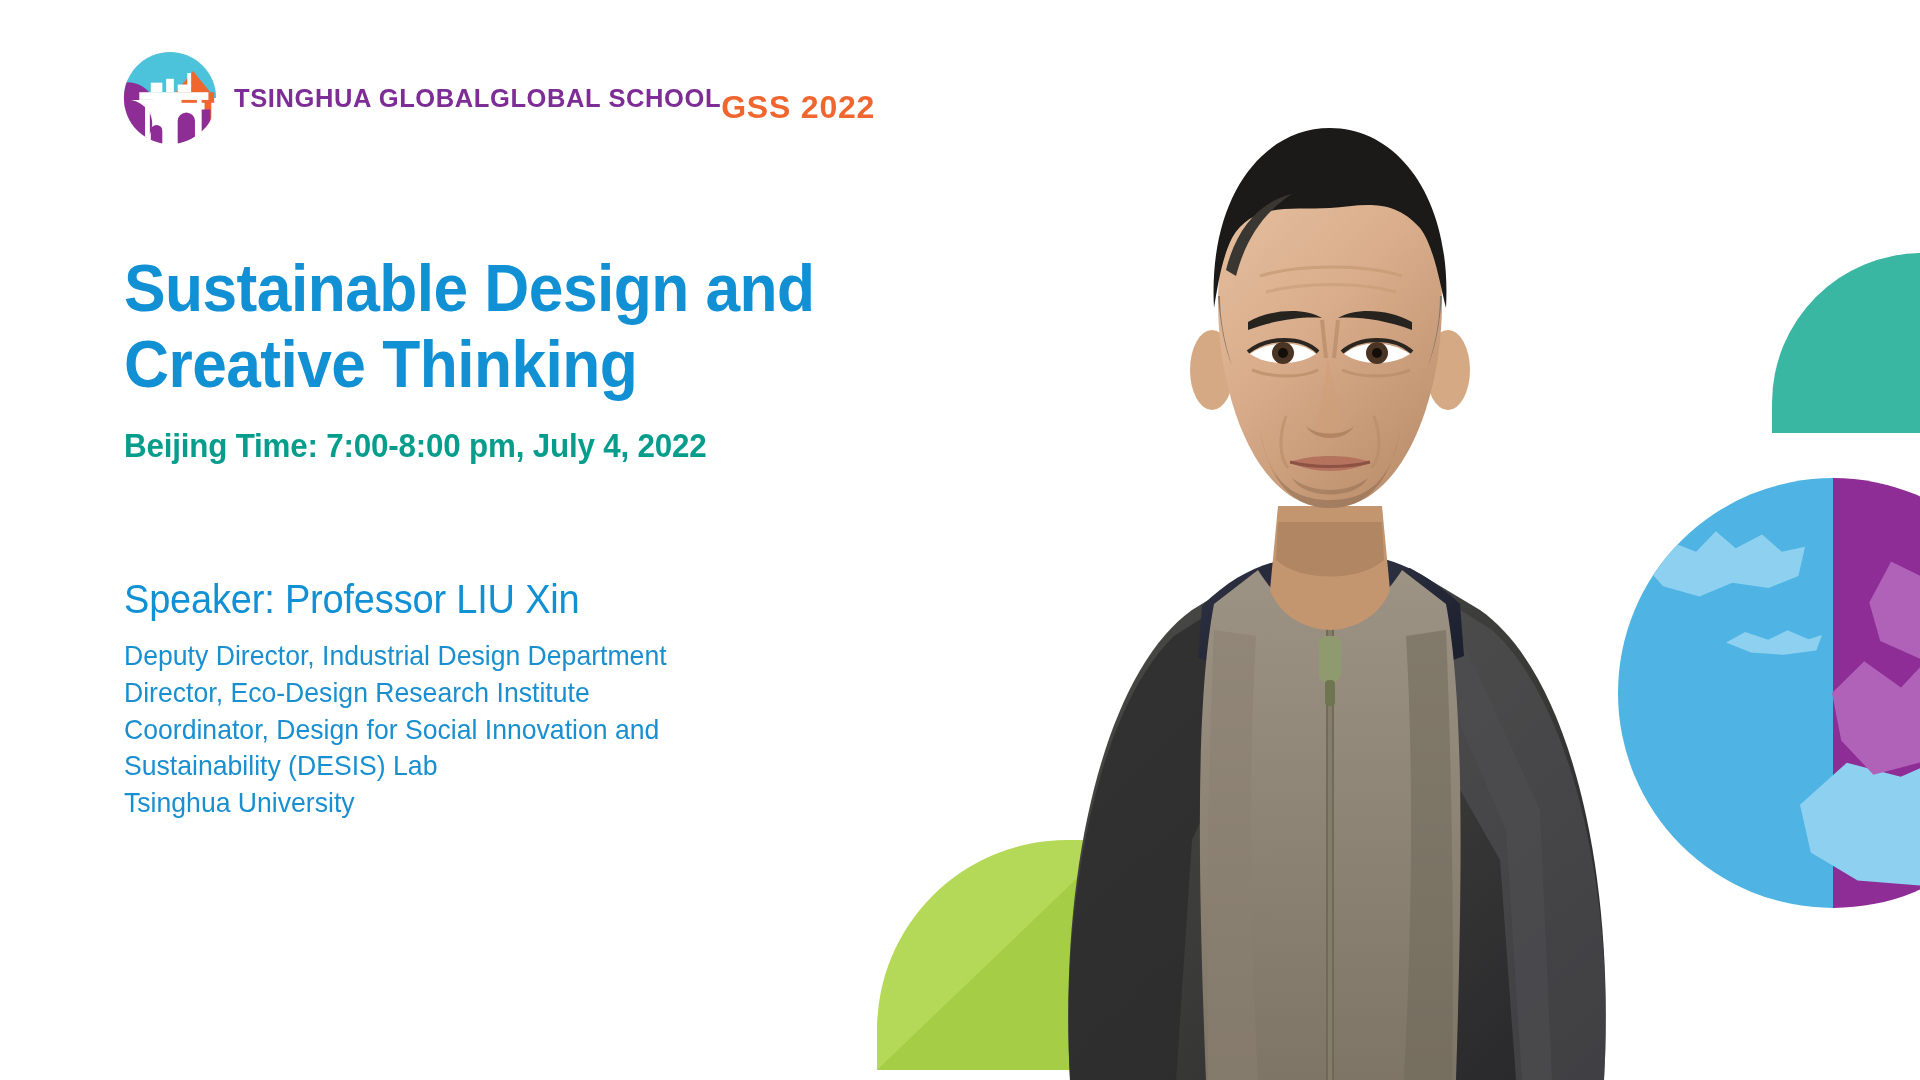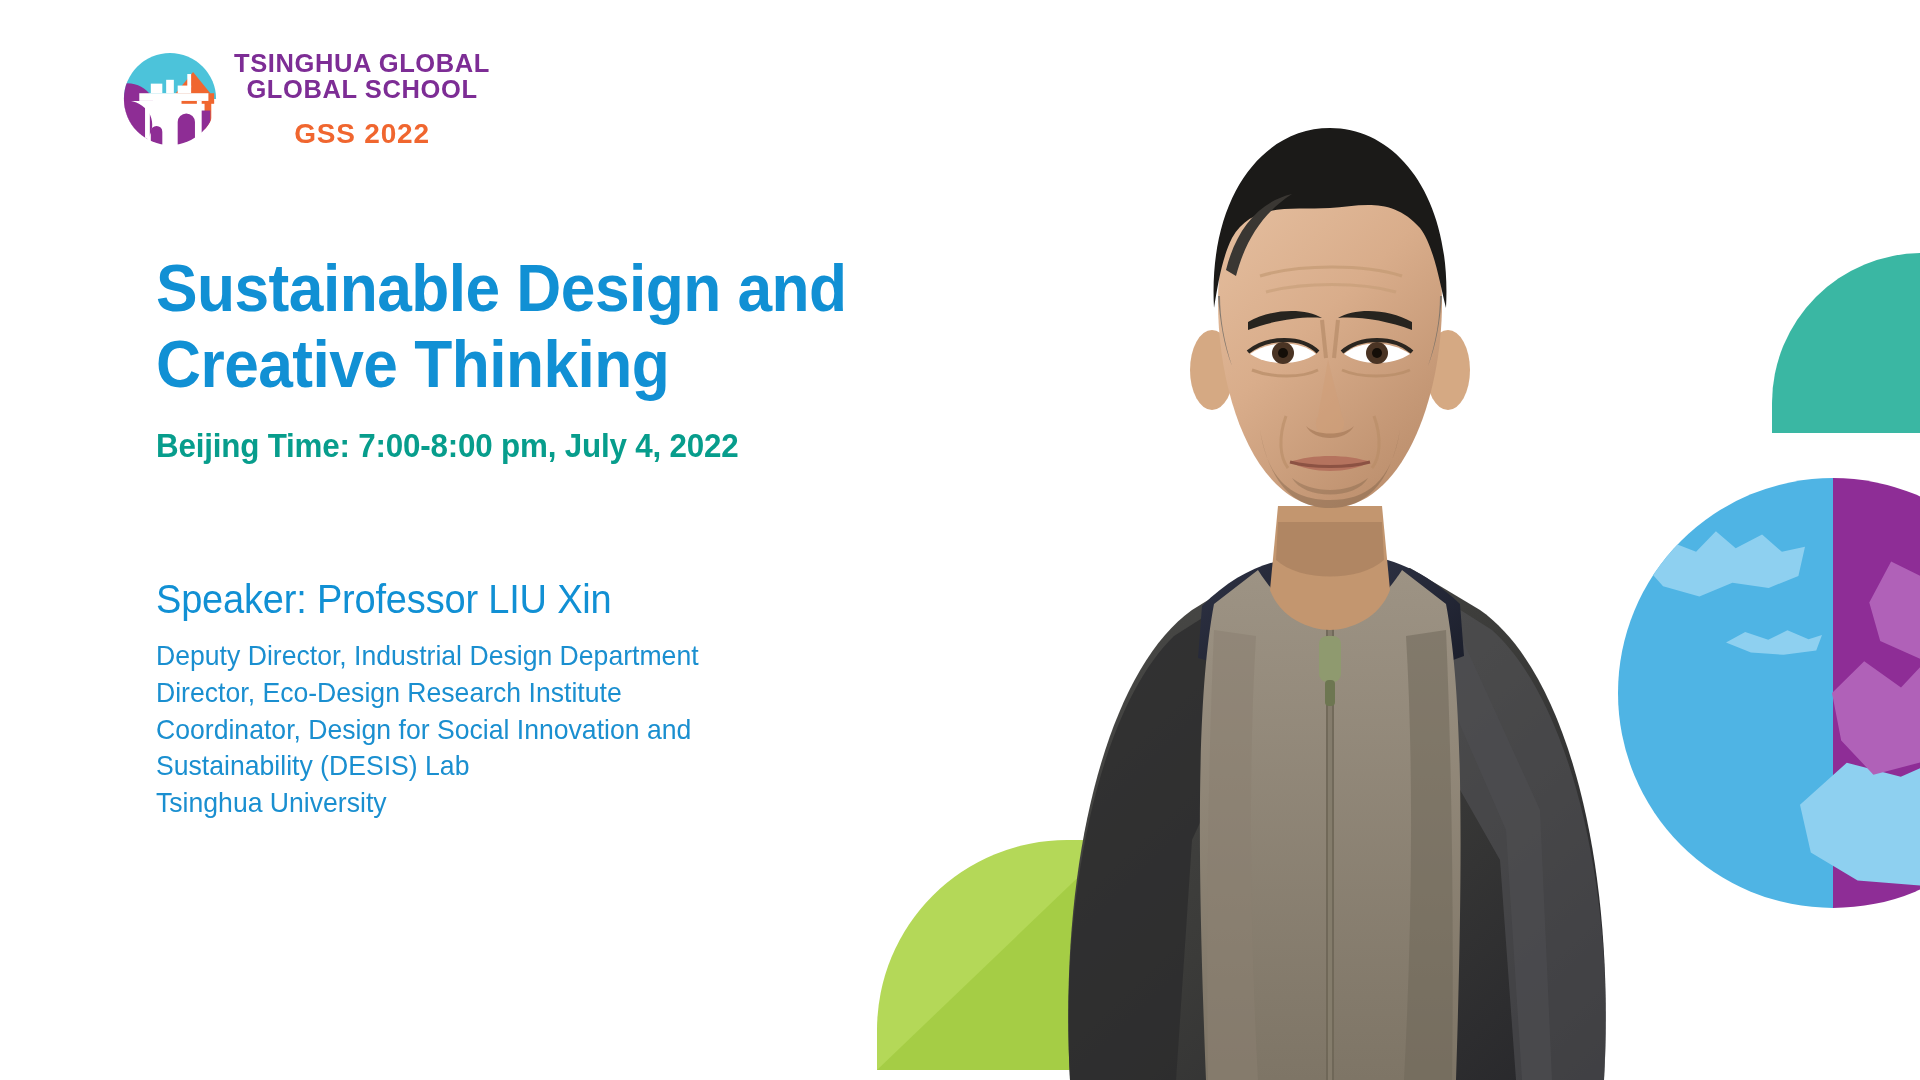--- a/index.html
+++ b/index.html
@@ -108,46 +108,45 @@
   #logo-block {
     position:absolute;
     left:122px; top:50px;
     display:flex;
     align-items:center;
     gap:16px;
     z-index:10;
   }
   #logo-mark { width:96px; height:96px; flex:0 0 96px; }
   #logo-mark svg { display:block; width:96px; height:96px; }
-  #logo-words { display:flex; flex-direction:column; align-items:center; line-height:1.02; }
+  #logo-words { display:flex; align-items:center; line-height:1.02; }
   .logo-line {
     font-family:"Liberation Sans", sans-serif;
     font-weight:bold;
     font-size:25.5px;
     letter-spacing:0.6px;
     color:#7d2d95;
     white-space:nowrap;
   }
   .logo-gss {
     font-family:"Liberation Sans", sans-serif;
     font-weight:bold;
-    font-size:28px;
+    font-size:32px;
     letter-spacing:0.8px;
     color:#f0662f;
     white-space:nowrap;
     margin-top:18px;
   }
 
   
   #text-col {
     position:absolute;
     left:124px; top:250px;
     width:840px;
     z-index:10;
-    margin-left:32px;
   }
   #session-title {
     font-family:"Liberation Sans", sans-serif;
     font-weight:bold;
     font-size:67px;
     line-height:1.13;
     color:#1190d4;
     letter-spacing:-0.6px;
     transform:scaleX(0.93);
     transform-origin:left top;

